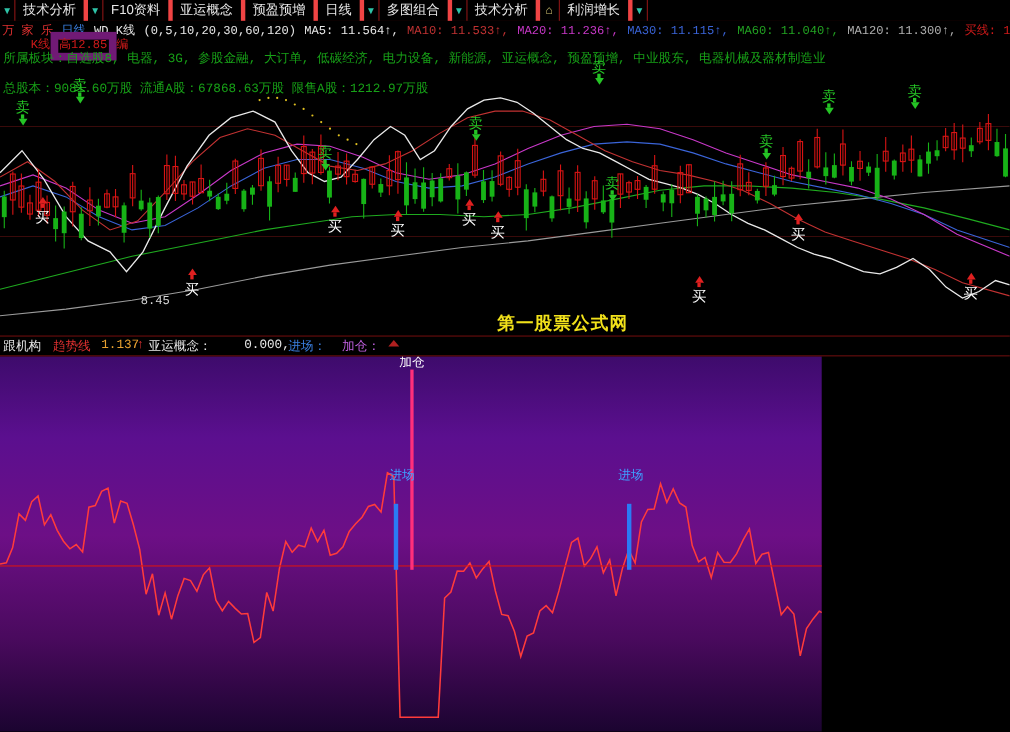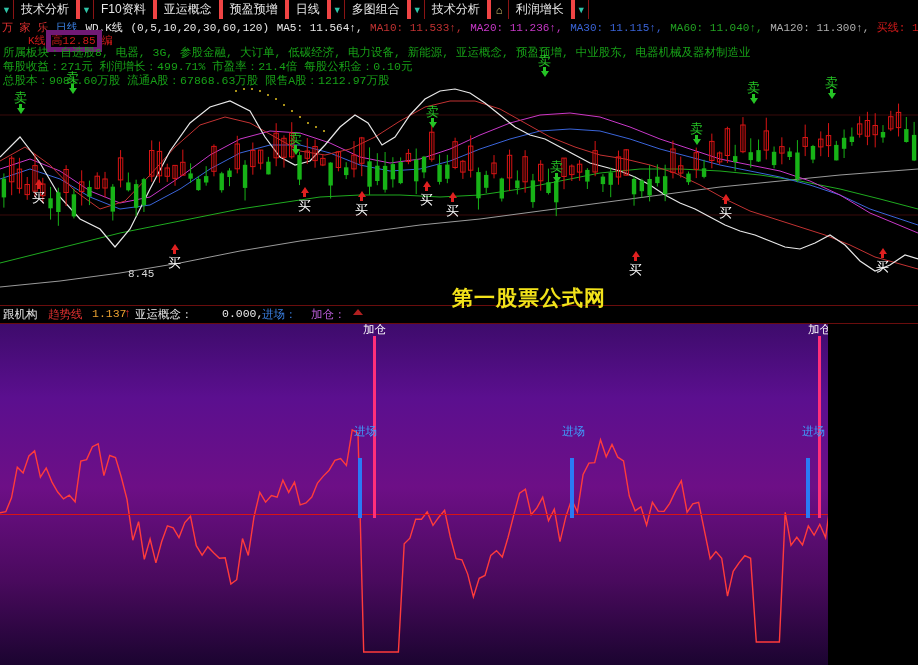--- a/index.html
+++ b/index.html
@@ -19,21 +19,21 @@
   .tb-fill{flex:1;}
 
   
   .kpanel{position:absolute;left:0;top:19px;width:918px;height:286px;background:#000;overflow:hidden;}
   .infoline{position:absolute;left:3px;font-size:11px;white-space:nowrap;
             font-family:"Liberation Mono","DejaVu Sans Mono",monospace;z-index:6;}
   #ma-row{top:1px;left:2px;}
   #ma-row span{margin-right:1px;}
   .kl-badge{position:absolute;left:28px;top:14px;z-index:6;font-size:11px;
             font-family:"Liberation Mono",monospace;color:#d01a1a;white-space:nowrap;}
-  .kl-badge .box{border:5px solid #701a75;padding:0 1px;}
+  .kl-badge .box{border:7px solid #701a75;padding:0 1px;}
 
   .sector{top:26px;color:#17a017;font-size:11.5px;}
   .fin1{top:40px;color:#17a017;font-size:11.5px;}
   .fin2{top:54px;color:#17a017;font-size:11.5px;}
 
   .price-tag{position:absolute;color:#d8d8d8;font-size:11px;z-index:6;
              font-family:"Liberation Mono",monospace;}
 
   
   .marker{position:absolute;z-index:7;text-align:center;font-size:13px;
@@ -42,29 +42,29 @@
   .marker.sell{color:#25c425;}
   .arrow-up{width:0;height:0;margin:0 auto;border-left:4px solid transparent;
             border-right:4px solid transparent;border-bottom:6px solid #e02020;}
   .arrow-up-stem{width:3px;height:4px;background:#e02020;margin:0 auto;}
   .arrow-dn-stem{width:3px;height:4px;background:#25c425;margin:0 auto;}
   .arrow-dn{width:0;height:0;margin:0 auto;border-left:4px solid transparent;
             border-right:4px solid transparent;border-top:6px solid #25c425;}
 
   
   .wm{position:absolute;z-index:9;color:#f2e21a;font-weight:bold;white-space:nowrap;}
-  #wm-cn{left:452px;top:284px;font-size:21px;letter-spacing:1px;}
+  #wm-cn{left:452px;top:284px;font-size:16px;letter-spacing:1px;}
   #wm-url{left:452px;top:320px;font-size:22px;}
 
   
   .subhdr{position:absolute;left:0;top:305px;width:918px;height:17px;
           background:#000;border-top:1px solid #6a0d0d;border-bottom:1px solid #6a0d0d;z-index:8;}
   .subhdr .t{position:absolute;top:1px;font-size:11.5px;white-space:nowrap;
              font-family:"Liberation Mono",monospace;}
-  .subpanel{position:absolute;left:0;top:322px;width:828px;height:343px;overflow:hidden;
+  .subpanel{position:absolute;left:0;top:322px;width:747px;height:343px;overflow:hidden;
             background:linear-gradient(180deg,#3d0b6b 0%,#5b0f8f 22%,#6d0f86 48%,#4a0a5e 75%,#1b0430 100%);}
   .sub-label{position:absolute;font-size:11.5px;z-index:6;white-space:nowrap;}
   .sub-label.add{color:#ffffff;}
   .sub-label.enter{color:#3ea0ff;}
   .vline-pink{position:absolute;width:3px;background:#ff2f7a;z-index:5;}
   .vline-blue{position:absolute;width:4px;background:#2a7bf5;z-index:5;}
   .zeroline{position:absolute;left:0;width:918px;height:1px;background:#d81414;z-index:4;}
   .tri-up{position:absolute;width:0;height:0;border-left:5px solid transparent;
           border-right:5px solid transparent;border-bottom:6px solid #b02020;z-index:9;}
   svg{display:block;}
@@ -371,21 +371,20 @@
 
     <div class="infoline" id="ma-row"><span style="color: rgb(224, 48, 48);">万  家  乐 </span><span style="color: rgb(58, 127, 224);">日线 </span><span style="color: rgb(232, 232, 232);">WD.K线 </span><span style="color: rgb(232, 232, 232);">(0,5,10,20,30,60,120) </span><span style="color: rgb(232, 232, 232);">MA5: 11.564↑, </span><span style="color: rgb(194, 50, 50);">MA10: 11.533↑, </span><span style="color: rgb(200, 56, 200);">MA20: 11.236↑, </span><span style="color: rgb(58, 100, 216);">MA30: 11.115↑, </span><span style="color: rgb(34, 163, 34);">MA60: 11.040↑, </span><span style="color: rgb(176, 176, 176);">MA120: 11.300↑, </span><span style="color: rgb(208, 26, 26);">买线: 11.551↑, </span></div>
 
     <div class="kl-badge">
       <span>K线</span><span class="box">高12.85</span><span>编</span>
     </div>
 
     <div class="infoline sector">
       <span>所属板块：</span><span>自选股8, 电器, 3G, 参股金融, 大订单, 低碳经济, 电力设备, 新能源, 亚运概念, 预盈预增, 中业股东, 电器机械及器材制造业</span>
     </div>
-    <div class="infoline fin1">每股收益：271元    利润增长：499.71%    市盈率：21.4倍    每股公积金：0.10元</div>
     <div class="infoline fin2">总股本：9081.60万股    流通A股：67868.63万股    限售A股：1212.97万股</div>
 
     <div class="price-tag" style="left:128px;top:249px">8.45</div>
 
     <div id="markers">
         <div class="marker buy" style="left: 32px; top: 160px;">
           <div class="arrow-up"></div>
           <div class="arrow-up-stem"></div>
           <div style="margin-top: 2px;">买</div>
         </div>

